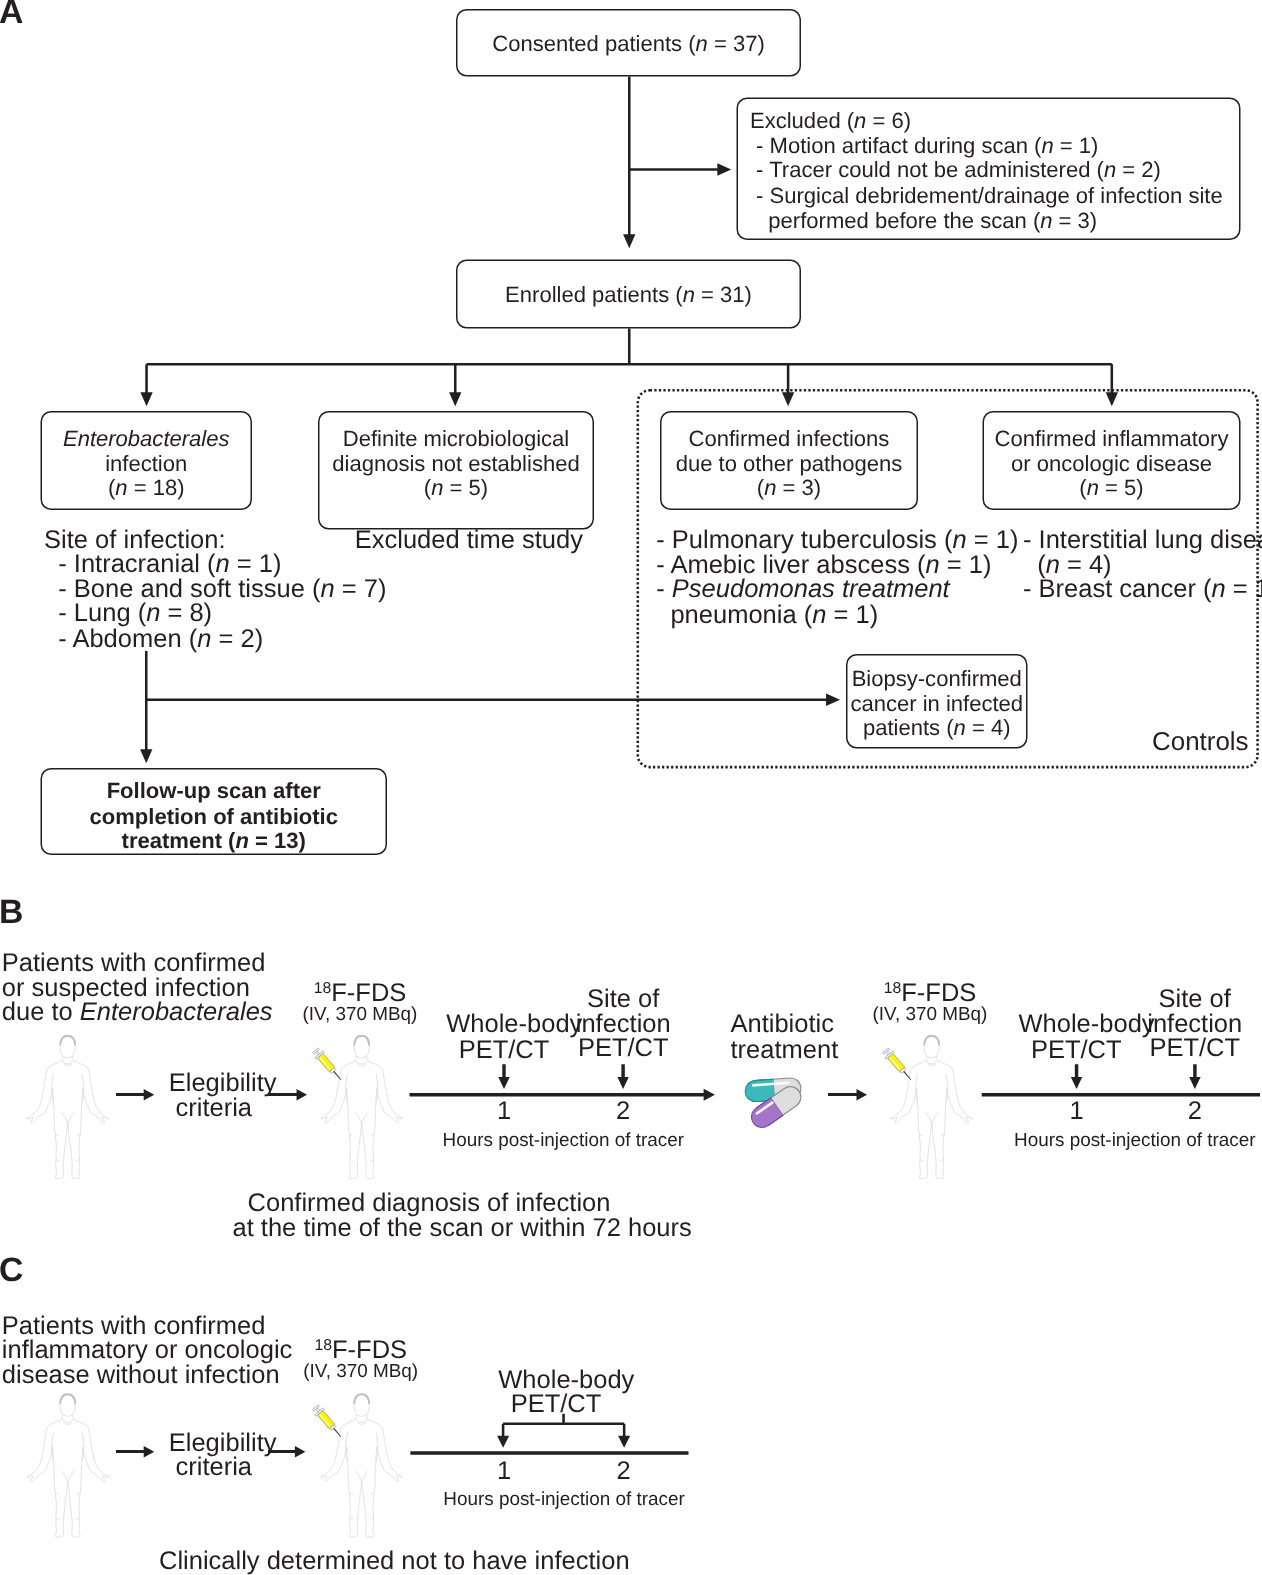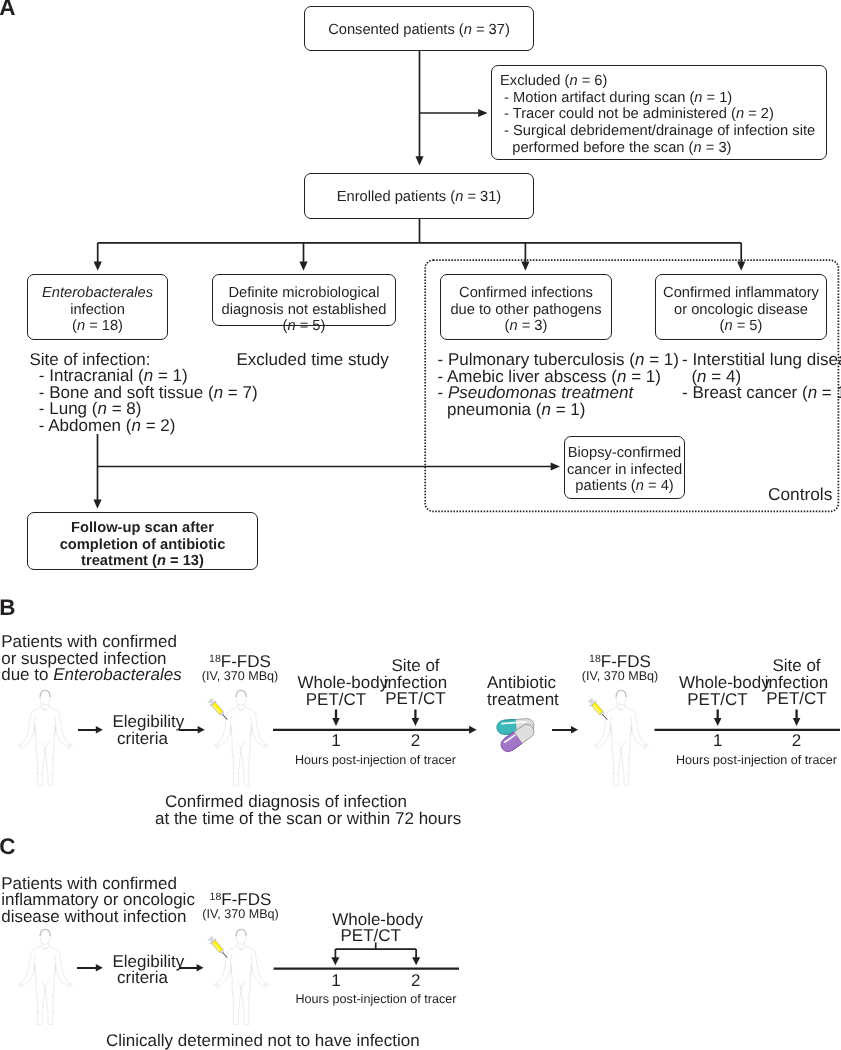--- a/index.html
+++ b/index.html
@@ -33,21 +33,21 @@
   <div class="bt" style="top:15px;">Enrolled patients (<i>n</i> = 31)</div>
 </div>
 
 <svg class="ov" width="841" height="1050" viewBox="0 0 841 1050">
   <rect x="425.2" y="260.2" width="413.2" height="251.2" rx="8" ry="8" fill="none" stroke="#231f20" stroke-width="1.7" stroke-dasharray="1.5 1.52" stroke-linecap="butt"></rect>
 </svg>
 
 <div class="box" style="left:27px;top:274px;width:141px;height:66px;">
   <div class="bt" style="top:10.3px;"><i>Enterobacterales</i><br>infection<br>(<i>n</i> = 18)</div>
 </div>
-<div class="box" style="left:212px;top:274px;width:184px;height:52px;">
+<div class="box" style="left:212px;top:274px;width:184px;height:79px;">
   <div class="bt" style="top:10.3px;">Definite microbiological<br>diagnosis not established<br>(<i>n</i> = 5)</div>
 </div>
 <div class="box" style="left:440px;top:274px;width:172px;height:66px;">
   <div class="bt" style="top:10.3px;">Confirmed infections<br>due to other pathogens<br>(<i>n</i> = 3)</div>
 </div>
 <div class="box" style="left:655px;top:274px;width:172px;height:66px;">
   <div class="bt" style="top:10.3px;">Confirmed inflammatory<br>or oncologic disease<br>(<i>n</i> = 5)</div>
 </div>
 
 <div class="txt" style="left:29.4px;top:351.5px;">Site of infection:<br>  - Intracranial (<i>n</i> = 1)<br>  - Bone and soft tissue (<i>n</i> = 7)<br>  - Lung (<i>n</i> = 8)<br>  - Abdomen (<i>n</i> = 2)</div>

